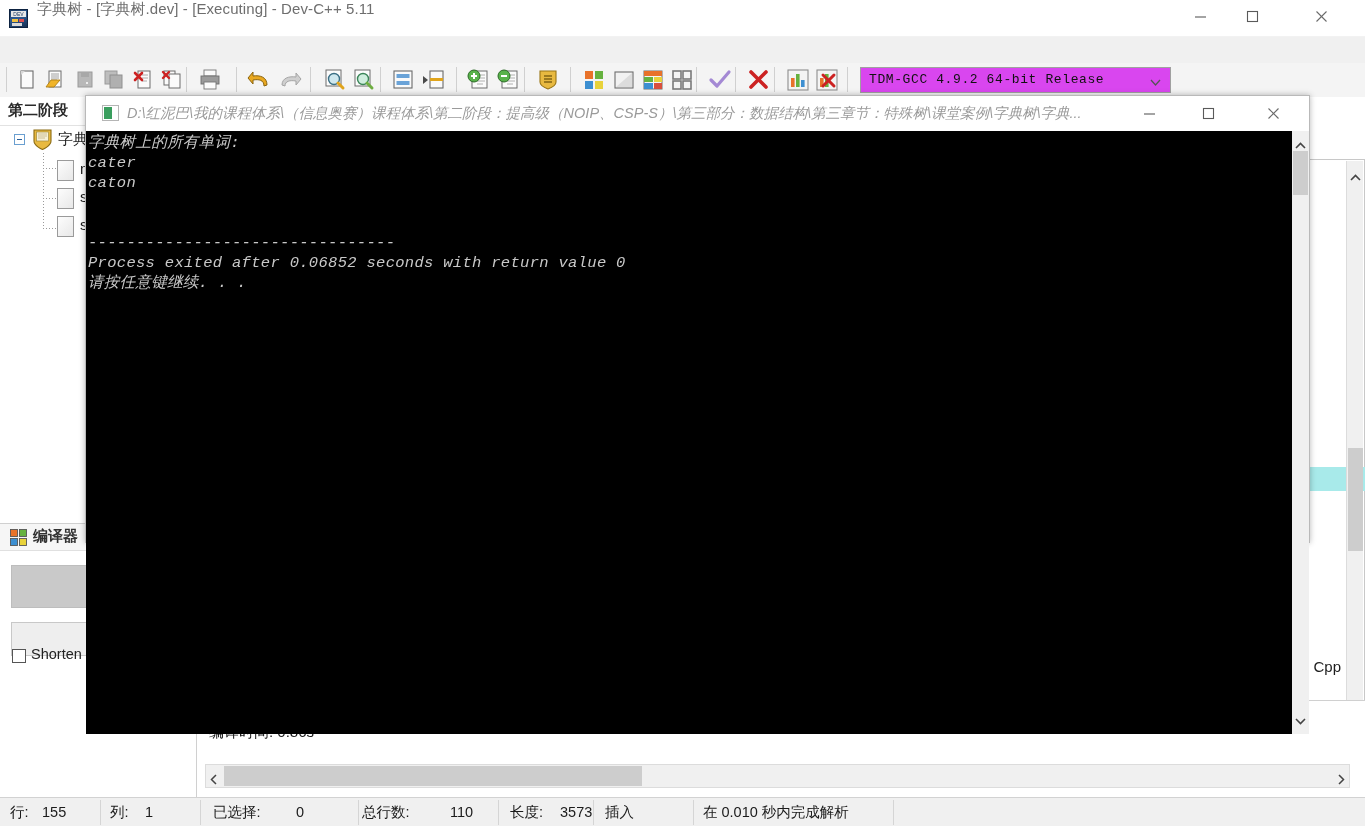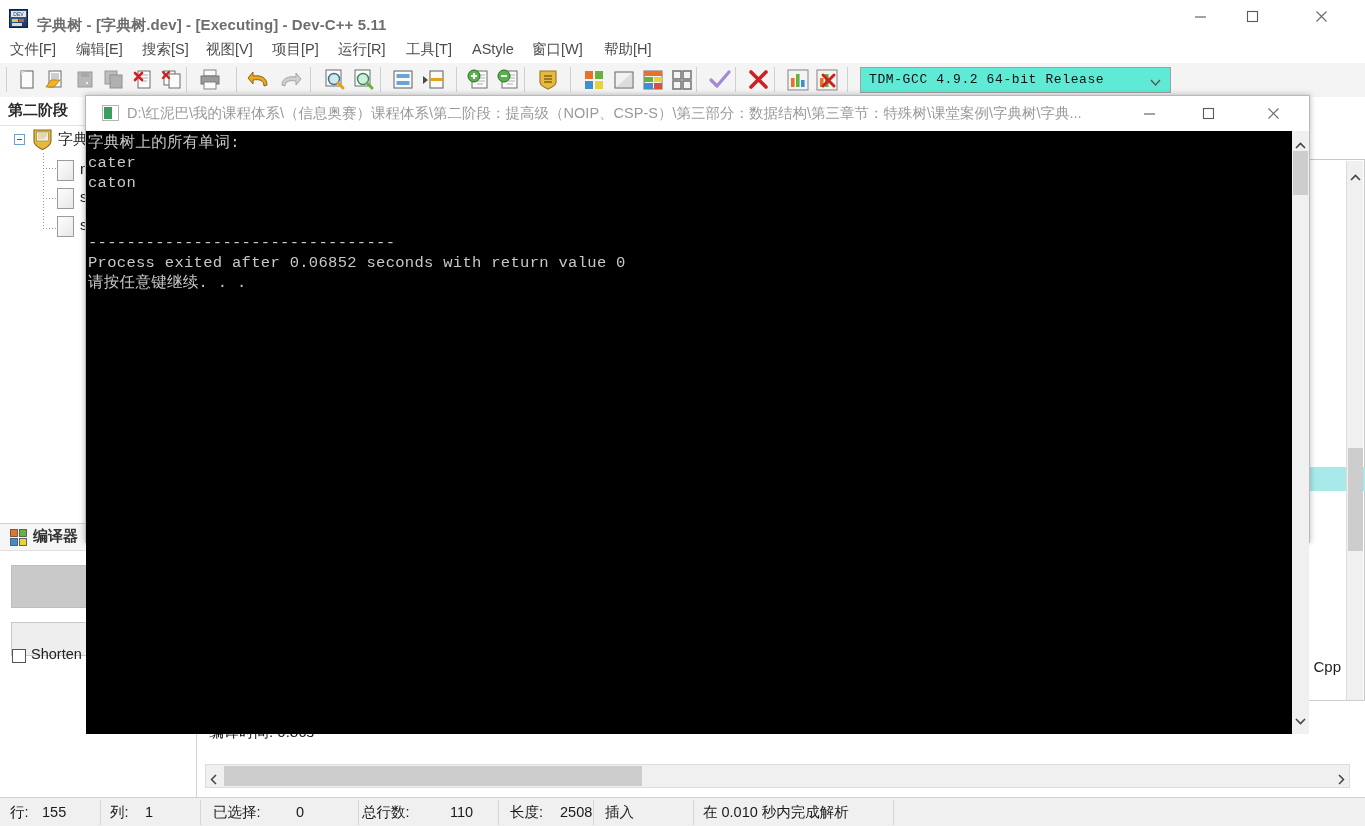--- a/index.html
+++ b/index.html
@@ -31,24 +31,23 @@
   .titlebar-icon .tb-dev {
     position:absolute; left:1px; top:1px; width:15px; height:6px;
     background:#e8e8e8;
     font-size:5px; line-height:6px; color:#1b3a63; text-align:center;
     font-family:"Liberation Sans", sans-serif; letter-spacing:0px;
   }
   .titlebar-icon .tb-b1 { position:absolute; left:2px; top:9px; width:6px; height:3px; background:#f0c040; }
   .titlebar-icon .tb-b2 { position:absolute; left:9px; top:9px; width:5px; height:3px; background:#e05050; }
   .titlebar-icon .tb-b3 { position:absolute; left:2px; top:13px; width:10px; height:3px; background:#d8d8d8; }
   .titlebar-text {
-    position: absolute; left: 37px; top: 16px;
+    position: absolute; left: 37px; top: 0;
     font-size: 15px; color: #6e6e6e; letter-spacing: 0.1px;
     white-space: nowrap;
-    font-weight: bold;
   }
   .wbtn {
     position: absolute; top: 0; width: 47px; height: 33px;
     display: flex; align-items: center; justify-content: center;
   }
   .wbtn svg { display:block; }
   .wbtn-min { right: 141px; }
   .wbtn-max { right: 89px; }
   .wbtn-close { right: 20px; }
 
@@ -70,21 +69,21 @@
     border-bottom: 1px solid #d8d8d8;
   }
   .tb-sep {
     position: absolute; top: 4px; width: 1px; height: 25px; background: #d0d0d0;
   }
   .tb-btn {
     position: absolute; top: 4px; width: 26px; height: 26px;
   }
   .combo {
     position: absolute; left: 860px; top: 4px; width: 311px; height: 26px;
-    background: #5eead4; border: 1px solid #a0a0a0; box-sizing: border-box;
+    background: #d946ef; border: 1px solid #a0a0a0; box-sizing: border-box;
   }
   .combo-text {
     position: absolute; left: 8px; top: 4px;
     font-family: "Liberation Mono", monospace;
     font-size: 13px; color: #111; letter-spacing: 0.6px;
     white-space: nowrap;
   }
   .combo-arrow { position: absolute; right: 8px; top: 7px; }
 
   
@@ -228,20 +227,21 @@
     font-size:14.5px; color:#1b1b1b; white-space:nowrap; line-height:21px;
   }
   .sb-div { position:absolute; top:2px; width:1px; height:25px; background:#d5d5d5; }
 
   
   .console-win {
     position:absolute; left:85px; top:95px; width:1225px; height:448px;
     background:#eab308;
     border:1px solid #b9b9b9; box-sizing:border-box;
     box-shadow: 0 0 6px rgba(0,0,0,0.28);
+    font-style: italic;
   }
   .console-title {
     position:absolute; left:0; top:0; width:1223px; height:35px;
     background:#ffffff;
   }
   .console-title .cicon {
     position:absolute; left:16px; top:9px; width:17px; height:16px;
     background:#ffffff; border:1px solid #b5b5b5; box-sizing:border-box;
   }
   .console-title .cicon i {
@@ -303,32 +303,20 @@
         </svg>
     </div>
     <div class="wbtn wbtn-close">
       <svg width="13" height="13" viewBox="0 0 13 13">
           <line x1="1.5" y1="1.5" x2="11.5" y2="11.5" stroke="#6a6a6a" stroke-width="1.1"></line>
           <line x1="11.5" y1="1.5" x2="1.5" y2="11.5" stroke="#6a6a6a" stroke-width="1.1"></line>
         </svg>
     </div>
   </div>
 
-  <div class="menubar">
-    <div class="menu-item" style="left:10px">文件[F]</div>
-    <div class="menu-item" style="left:76px">编辑[E]</div>
-    <div class="menu-item" style="left:142px">搜索[S]</div>
-    <div class="menu-item" style="left:206px">视图[V]</div>
-    <div class="menu-item" style="left:272px">项目[P]</div>
-    <div class="menu-item" style="left:338px">运行[R]</div>
-    <div class="menu-item" style="left:406px">工具[T]</div>
-    <div class="menu-item" style="left:472px">AStyle</div>
-    <div class="menu-item" style="left:532px">窗口[W]</div>
-    <div class="menu-item" style="left:604px">帮助[H]</div>
-  </div>
 
   <div class="toolbar">
     <div class="tb-sep" style="left:6px"></div>
     <div class="tb-sep" style="left:186px"></div>
     <div class="tb-sep" style="left:236px"></div>
     <div class="tb-sep" style="left:310px"></div>
     <div class="tb-sep" style="left:380px"></div>
     <div class="tb-sep" style="left:456px"></div>
     <div class="tb-sep" style="left:524px"></div>
     <div class="tb-sep" style="left:570px"></div>
@@ -737,18 +725,18 @@
 
     <div class="sb-cell" style="left:10px">行:</div>
     <div class="sb-cell" style="left:42px">155</div>
     <div class="sb-cell" style="left:110px">列:</div>
     <div class="sb-cell" style="left:145px">1</div>
     <div class="sb-cell" style="left:213px">已选择:</div>
     <div class="sb-cell" style="left:296px">0</div>
     <div class="sb-cell" style="left:362px">总行数:</div>
     <div class="sb-cell" style="left:450px">110</div>
     <div class="sb-cell" style="left:510px">长度:</div>
-    <div class="sb-cell" style="left:560px">2508</div>
+    <div class="sb-cell" style="left:560px">3573</div>
     <div class="sb-cell" style="left:605px">插入</div>
     <div class="sb-cell" style="left:703px">在 0.010 秒内完成解析</div>
   </div>
 
 </div>
 
 </body></html>

